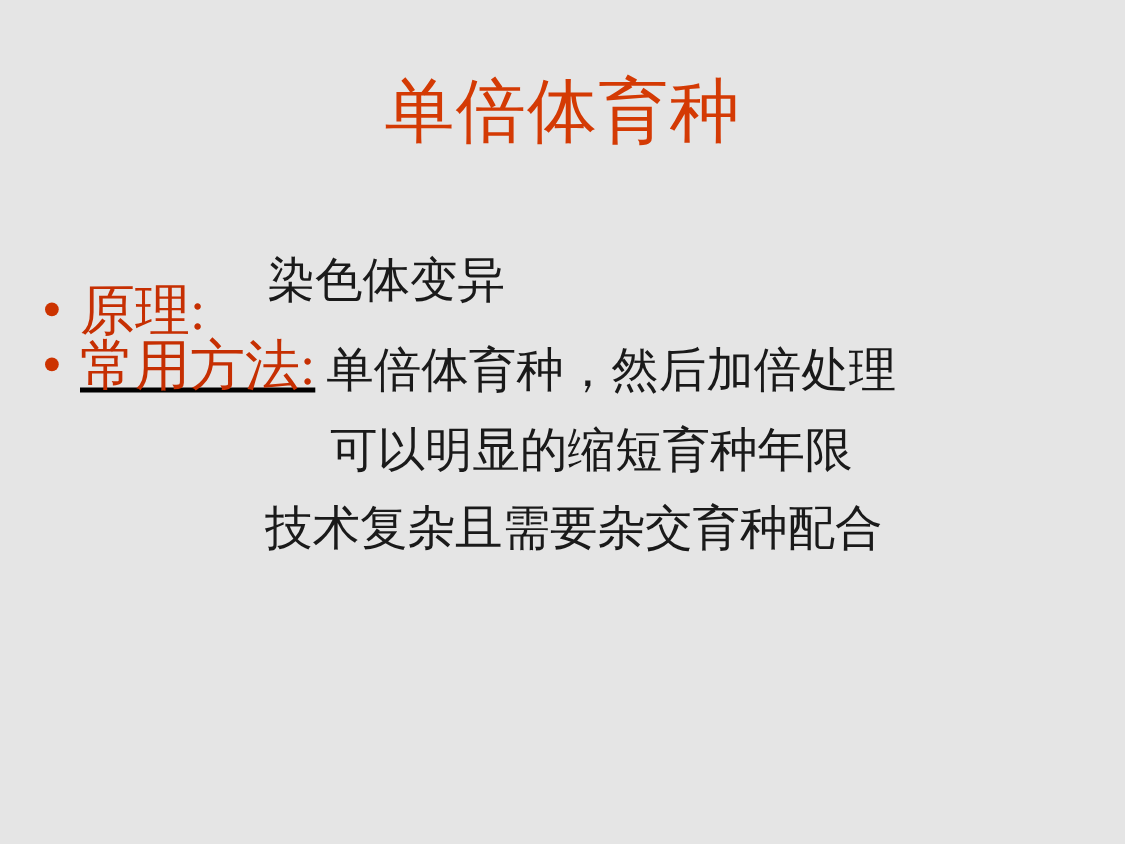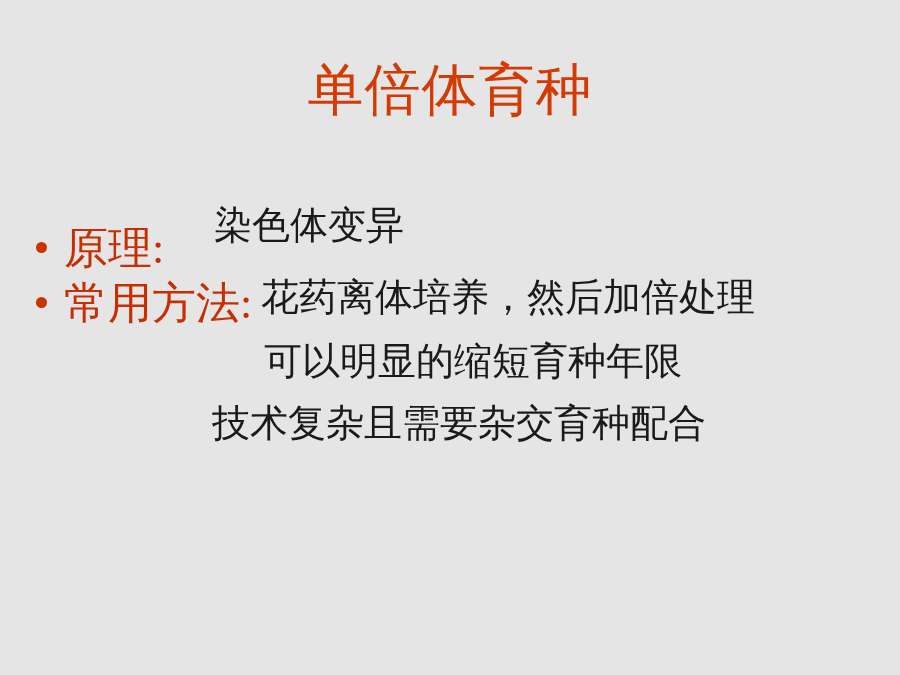--- a/index.html
+++ b/index.html
@@ -55,21 +55,21 @@
     flex: 0 0 auto;
   }
   .bullet-label {
     color: #c62f02;
     font-family: "Liberation Serif", "DejaVu Serif", serif;
     font-size: 44px;
     line-height: 42px;
   }
 
   #row-0 { left: 36px; top: 228px; }
-  #row-1 { left: 36px; top: 283px; }
+  #row-1 { left: 36px; top: 272px; text-decoration: underline; }
   #row-2 { left: 36px; top: 352px; }
   #row-3 { left: 36px; top: 414px; }
 
   
   .answer-text {
     position: absolute;
     color: #1a1a1a;
     font-family: "Liberation Serif", "DejaVu Serif", serif;
     font-size: 38px;
     line-height: 32px;
@@ -94,19 +94,19 @@
 
   <div class="bullet-row" id="row-1">
     <span class="bullet-marker"></span>
     <span class="bullet-label">常用方法:</span>
   </div>
 
 
 
   <div class="answer-text" id="answer-0">染色体变异</div>
 
-  <div class="answer-text" id="answer-1">花药离体培养，然后加倍处理</div>
+  <div class="answer-text" id="answer-1">单倍体育种，然后加倍处理</div>
 
   <div class="answer-text" id="answer-3">技术复杂且需要杂交育种配合</div>
 
   <div class="answer-text" id="answer-2">可以明显的缩短育种年限</div>
 
 </div>
 
 </body></html>

